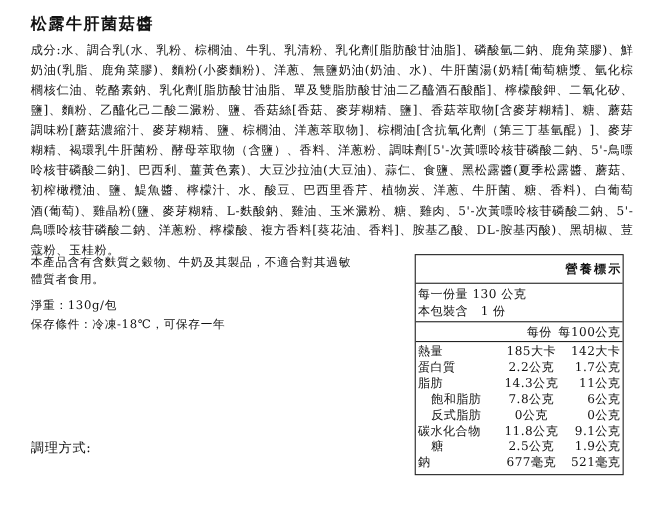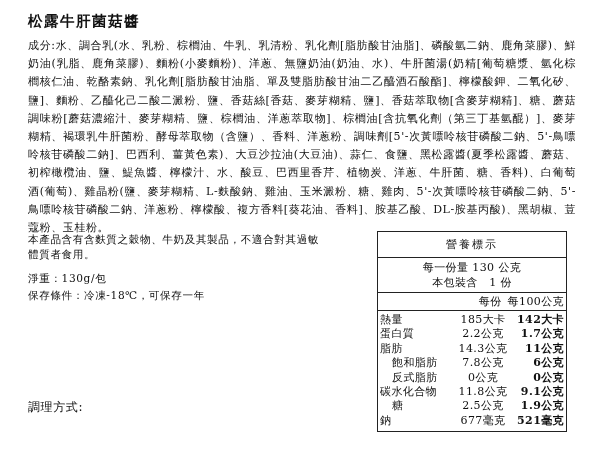--- a/index.html
+++ b/index.html
@@ -28,38 +28,38 @@
   .cook {
     position: absolute; left: 28px; top: 399px; width: 320px;
     font-size: 12px; line-height: 16px; letter-spacing: 0.6px;
   }
   .nut {
     position: absolute; left: 377px; top: 231px; width: 190px; height: 201px;
     border: 1.5px solid #222; box-sizing: border-box;
     font-size: 11px; letter-spacing: 0.4px;
   }
   .nut .hdr {
-    height: 25px; line-height: 25px; text-align: center;
-    border-bottom: 1.5px solid #222; letter-spacing: 2px;
+    height: 25px; line-height: 25px; text-align: right;
+    border-bottom: 1.5px solid #222; letter-spacing: 2px; font-weight: bold;
   }
   .nut .serving {
-    padding: 2px 2px; line-height: 15px; border-bottom: 1.5px solid #222; text-align: center;
+    padding: 2px 2px; line-height: 15px; border-bottom: 1.5px solid #222;
   }
   .nut .cols {
     display: flex; justify-content: flex-end; line-height: 17px;
     border-bottom: 1.5px solid #222; padding-right: 2px;
   }
   .nut .cols span { margin-left: 6px; }
   .nut .rows { padding-top: 2px; }
   .nut .row { display: flex; line-height: 14.4px; padding-right: 2px; }
   .nut .row .lbl { width: 76px; padding-left: 2px; white-space: nowrap; }
   .nut .row .lbl.ind1 { padding-left: 14px; width: 64px; }
   .nut .row .lbl.ind2 { padding-left: 14px; width: 64px; }
   .nut .row .v1 { width: 54px; text-align: center; }
-  .nut .row .v2 { flex: 1; text-align: right; font-weight: bold; }
+  .nut .row .v2 { flex: 1; text-align: right; }
 </style>
 </head>
 <body>
 
 <div class="title">松露牛肝菌菇醬</div>
 <div class="ingredients">成分:水、調合乳(水、乳粉、棕櫚油、牛乳、乳清粉、乳化劑[脂肪酸甘油脂]、磷酸氫二鈉、鹿角菜膠)、鮮奶油(乳脂、鹿角菜膠)、麵粉(小麥麵粉)、洋蔥、無鹽奶油(奶油、水)、牛肝菌湯(奶精[葡萄糖漿、氫化棕櫚核仁油、乾酪素鈉、乳化劑[脂肪酸甘油脂、單及雙脂肪酸甘油二乙醯酒石酸酯]、檸檬酸鉀、二氧化矽、鹽]、麵粉、乙醯化己二酸二澱粉、鹽、香菇絲[香菇、麥芽糊精、鹽]、香菇萃取物[含麥芽糊精]、糖、蘑菇調味粉[蘑菇濃縮汁、麥芽糊精、鹽、棕櫚油、洋蔥萃取物]、棕櫚油[含抗氧化劑（第三丁基氫醌）]、麥芽糊精、褐環乳牛肝菌粉、酵母萃取物（含鹽）、香料、洋蔥粉、調味劑[5'-次黃嘌呤核苷磷酸二鈉、5'-鳥嘌呤核苷磷酸二鈉]、巴西利、薑黃色素)、大豆沙拉油(大豆油)、蒜仁、食鹽、黑松露醬(夏季松露醬、蘑菇、初榨橄欖油、鹽、鯷魚醬、檸檬汁、水、酸豆、巴西里香芹、植物炭、洋蔥、牛肝菌、糖、香料)、白葡萄酒(葡萄)、雞晶粉(鹽、麥芽糊精、L-麩酸鈉、雞油、玉米澱粉、糖、雞肉、5'-次黃嘌呤核苷磷酸二鈉、5'-鳥嘌呤核苷磷酸二鈉、洋蔥粉、檸檬酸、複方香料[葵花油、香料]、胺基乙酸、DL-胺基丙酸)、黑胡椒、荳蔻粉、玉桂粉。</div>
 
 <div class="allergen">本產品含有含麩質之穀物、牛奶及其製品，不適合對其過敏體質者食用。</div>
 
 <div class="net">

